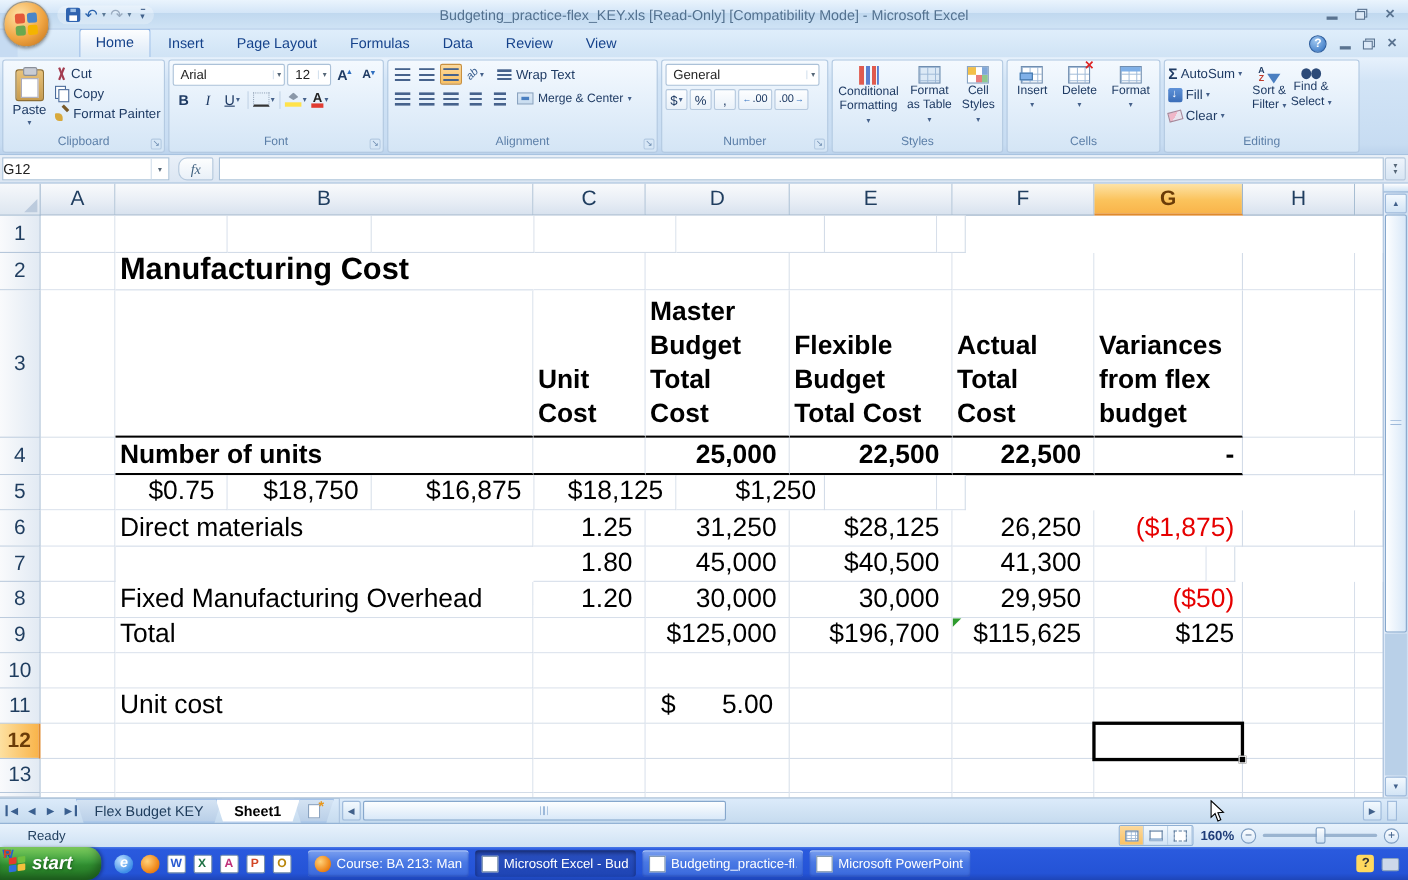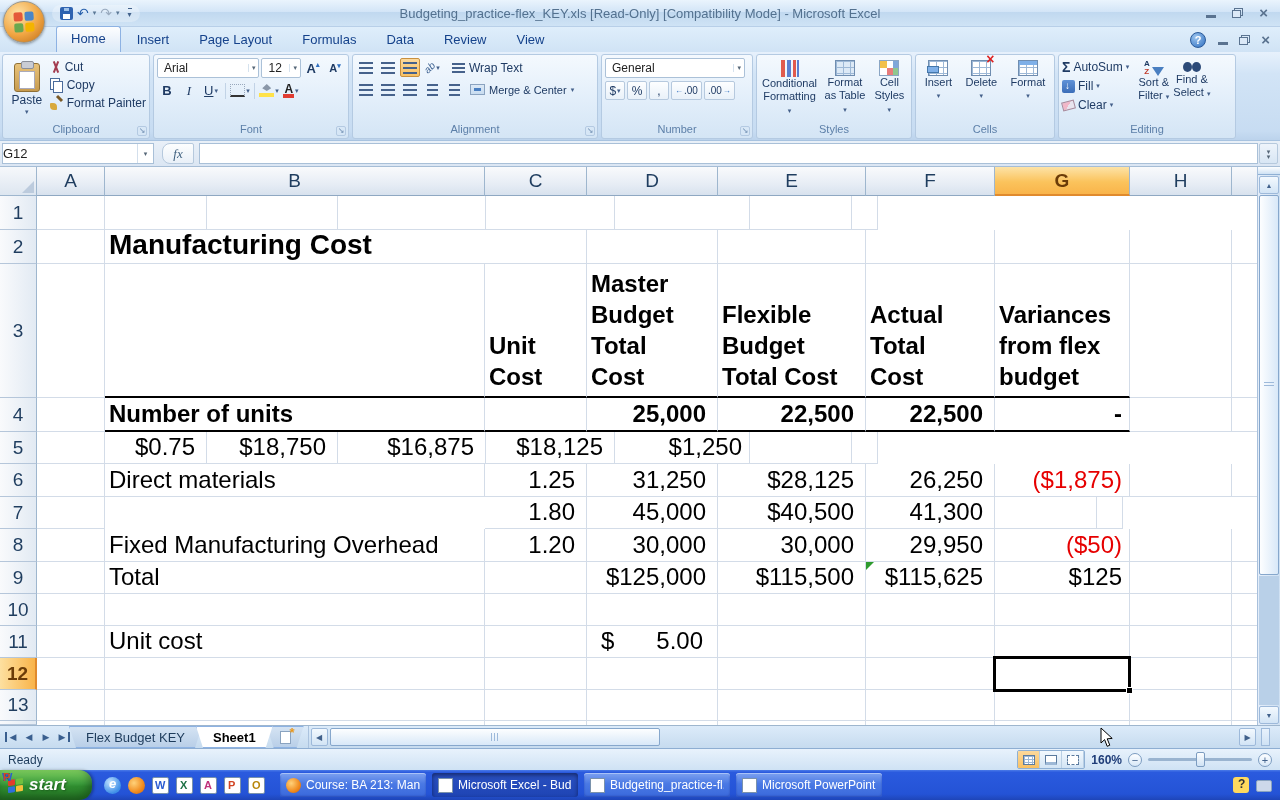--- a/index.html
+++ b/index.html
@@ -22,21 +22,21 @@
   .qat-more{font-size:8px;color:#41618b;border-top:1px solid #41618b;padding-top:1px;margin-left:4px}
   .tb-title{position:absolute;left:0;right:0;top:0;height:27px;line-height:27px;text-align:center;font-size:13px;color:#53718f;pointer-events:none}
   .wc{display:flex;gap:16px;margin-left:auto;margin-right:12px;z-index:5;align-items:center}
   .ico-min{width:10px;height:3px;background:#5a7390;margin-top:7px;display:inline-block}
   .ico-restore{position:relative;width:11px;height:10px;display:inline-block}
   .ico-restore::before{content:"";position:absolute;right:0;top:0;width:7px;height:6px;border:1px solid #5a7390}
   .ico-restore::after{content:"";position:absolute;left:0;bottom:0;width:7px;height:6px;border:1px solid #5a7390;background:#dce9f7}
   .ico-close{font-size:15px;font-weight:bold;color:#5a7390;line-height:12px}
 
   
-  .tabrow{position:absolute;left:0;top:27px;right:0;height:25px;background:linear-gradient(#dfeefb,#d0e3f5);display:flex;align-items:flex-end;padding-left:56px}
+  .tabrow{position:absolute;left:16px;top:27px;right:0;height:25px;background:linear-gradient(#dfeefb,#d0e3f5);display:flex;align-items:flex-end;padding-left:56px}
   .rtabs{display:flex;align-items:flex-end}
   .rtab{padding:4px 14px 5px;font-size:13px;color:#15428b;border-radius:3px 3px 0 0;margin-right:2px;cursor:default}
   .rtab.active{background:linear-gradient(#fdfeff,#e9f1fa 60%,#dcebf8);border:1px solid #8db2e3;border-bottom:none;padding-bottom:6px}
   .tr-right{margin-left:auto;display:flex;align-items:center;gap:12px;margin-right:10px;padding-bottom:4px}
   .ico-help{width:16px;height:16px;border-radius:50%;background:radial-gradient(circle at 35% 30%,#9cc5ef,#2f6fc0);color:#fff;font-weight:bold;font-size:11px;display:flex;align-items:center;justify-content:center;border:1px solid #2a5a9a}
   .wbc{display:flex;gap:11px;align-items:center}
 
   
   .ribbon{position:absolute;left:0;top:52px;right:0;height:89px;background:linear-gradient(#e7f1fc,#d2e4f6 25%,#c7dcf2 90%,#bcd3ec);border-bottom:1px solid #a8c3e0;display:flex;gap:3px;padding:2px 1px 1px 2px}
   .rgroup{flex:none;border:1px solid #b4cae2;border-radius:3px;background:linear-gradient(#f4f9fe,#e2eefa 55%,#d4e5f5);display:flex;flex-direction:column;overflow:hidden}
@@ -167,21 +167,21 @@
   .hs{position:relative;flex:1;margin-left:4px;background:linear-gradient(#dcebfa,#c6dbef);border-left:1px solid #aac2de}
   .hs-btn{position:absolute;top:2px;bottom:2px;width:17px;display:flex;align-items:center;justify-content:center;font-size:8px;color:#41618b;background:linear-gradient(#f3f9fe,#d2e4f5);border:1px solid #9db9da;border-radius:2px}
   .hsl{left:2px}
   .hsr{right:24px}
   .hs-thumb{position:absolute;left:21px;width:330px;top:2px;bottom:2px;background:linear-gradient(#fdfeff,#d8e8f8);border:1px solid #86a7cc;border-radius:2px}
   .grip2{position:absolute;left:50%;top:4px;bottom:4px;width:7px;margin-left:-4px;background-image:repeating-linear-gradient(90deg,#9db9da 0 1px,transparent 1px 3px)}
   .hs-split{position:absolute;right:10px;top:2px;bottom:2px;width:9px;background:linear-gradient(#e8f2fc,#cfe2f4);border:1px solid #9db9da}
 
   
   .statusbar{position:absolute;left:0;top:748px;right:0;height:22px;background:linear-gradient(#e8f2fc,#cfe2f4);border-top:1px solid #8eaed2;display:flex;align-items:center;font-size:12px;color:#1e3c5c}
-  .sb-ready{margin-left:8px}
+  .sb-ready{margin-left:25px}
   .sb-right{margin-left:auto;display:flex;align-items:center;gap:6px;margin-right:8px}
   .sb-views{display:flex;border:1px solid #8fb0d4;border-radius:2px;overflow:hidden}
   .sb-vbtn{width:22px;height:17px;display:flex;align-items:center;justify-content:center;background:linear-gradient(#f3f9fe,#d2e4f5);border-right:1px solid #b9cfe4}
   .sb-vbtn.on{background:linear-gradient(#fcd99c,#f9c163)}
   .vico{width:12px;height:10px;border:1px solid #5a7a9e;background:#fff}
   .vico.normal{background-image:linear-gradient(#9db8d6 1px,transparent 1px),linear-gradient(90deg,#9db8d6 1px,transparent 1px);background-size:4px 3px}
   .vico.layout{border-bottom:3px solid #9db8d6}
   .vico.brk{border-style:dashed}
   .sb-zoom{font-weight:bold;color:#1e3c78}
   .zs-minus,.zs-plus{width:14px;height:14px;border-radius:50%;border:1px solid #7c9cc0;background:linear-gradient(#fdfeff,#d8e8f8);display:flex;align-items:center;justify-content:center;font-size:11px;color:#41618b;line-height:10px}
@@ -717,21 +717,21 @@
           <div class="rhdr">9</div>
           <div class="cell colA" style="width: 68px;"></div>
           <div class="cell colB" style="width: 380px;">
             <span>Total</span>
           </div>
           <div class="cell colC" style="width: 102px;"></div>
           <div class="cell colD num" style="width: 131px;">
             <span>$125,000</span>
           </div>
           <div class="cell colE num" style="width: 148px;">
-            <span>$115,500</span>
+            <span>$196,700</span>
           </div>
           <div class="cell colF num rel" style="width: 129px;">
             <span>$115,625</span>
             <span class="err-tri"></span>
           </div>
           <div class="cell colG num" style="width: 135px;">
             <span>$125</span>
           </div>
           <div class="cell colH" style="width: 102px;"></div>
           <div class="cell colI" style="width: 26px;"></div>

